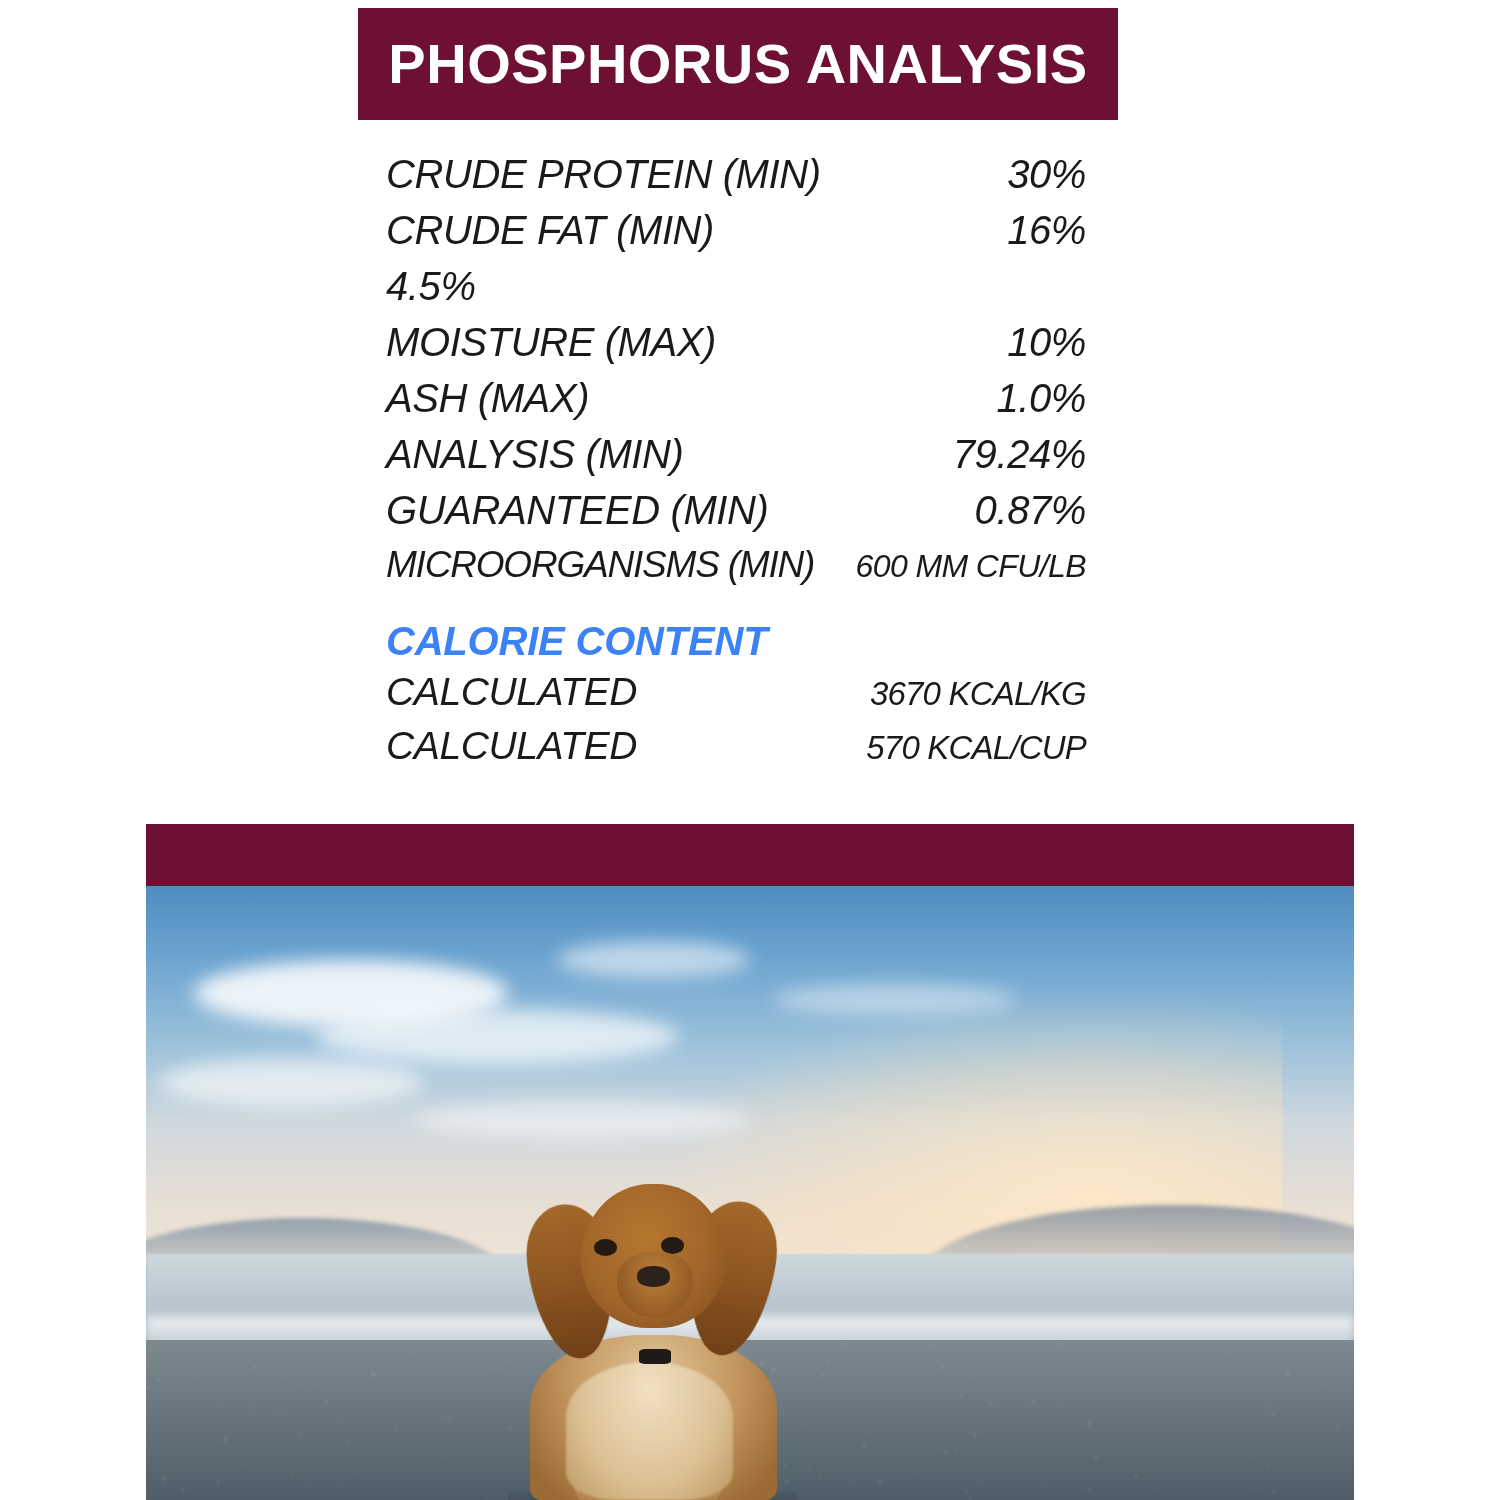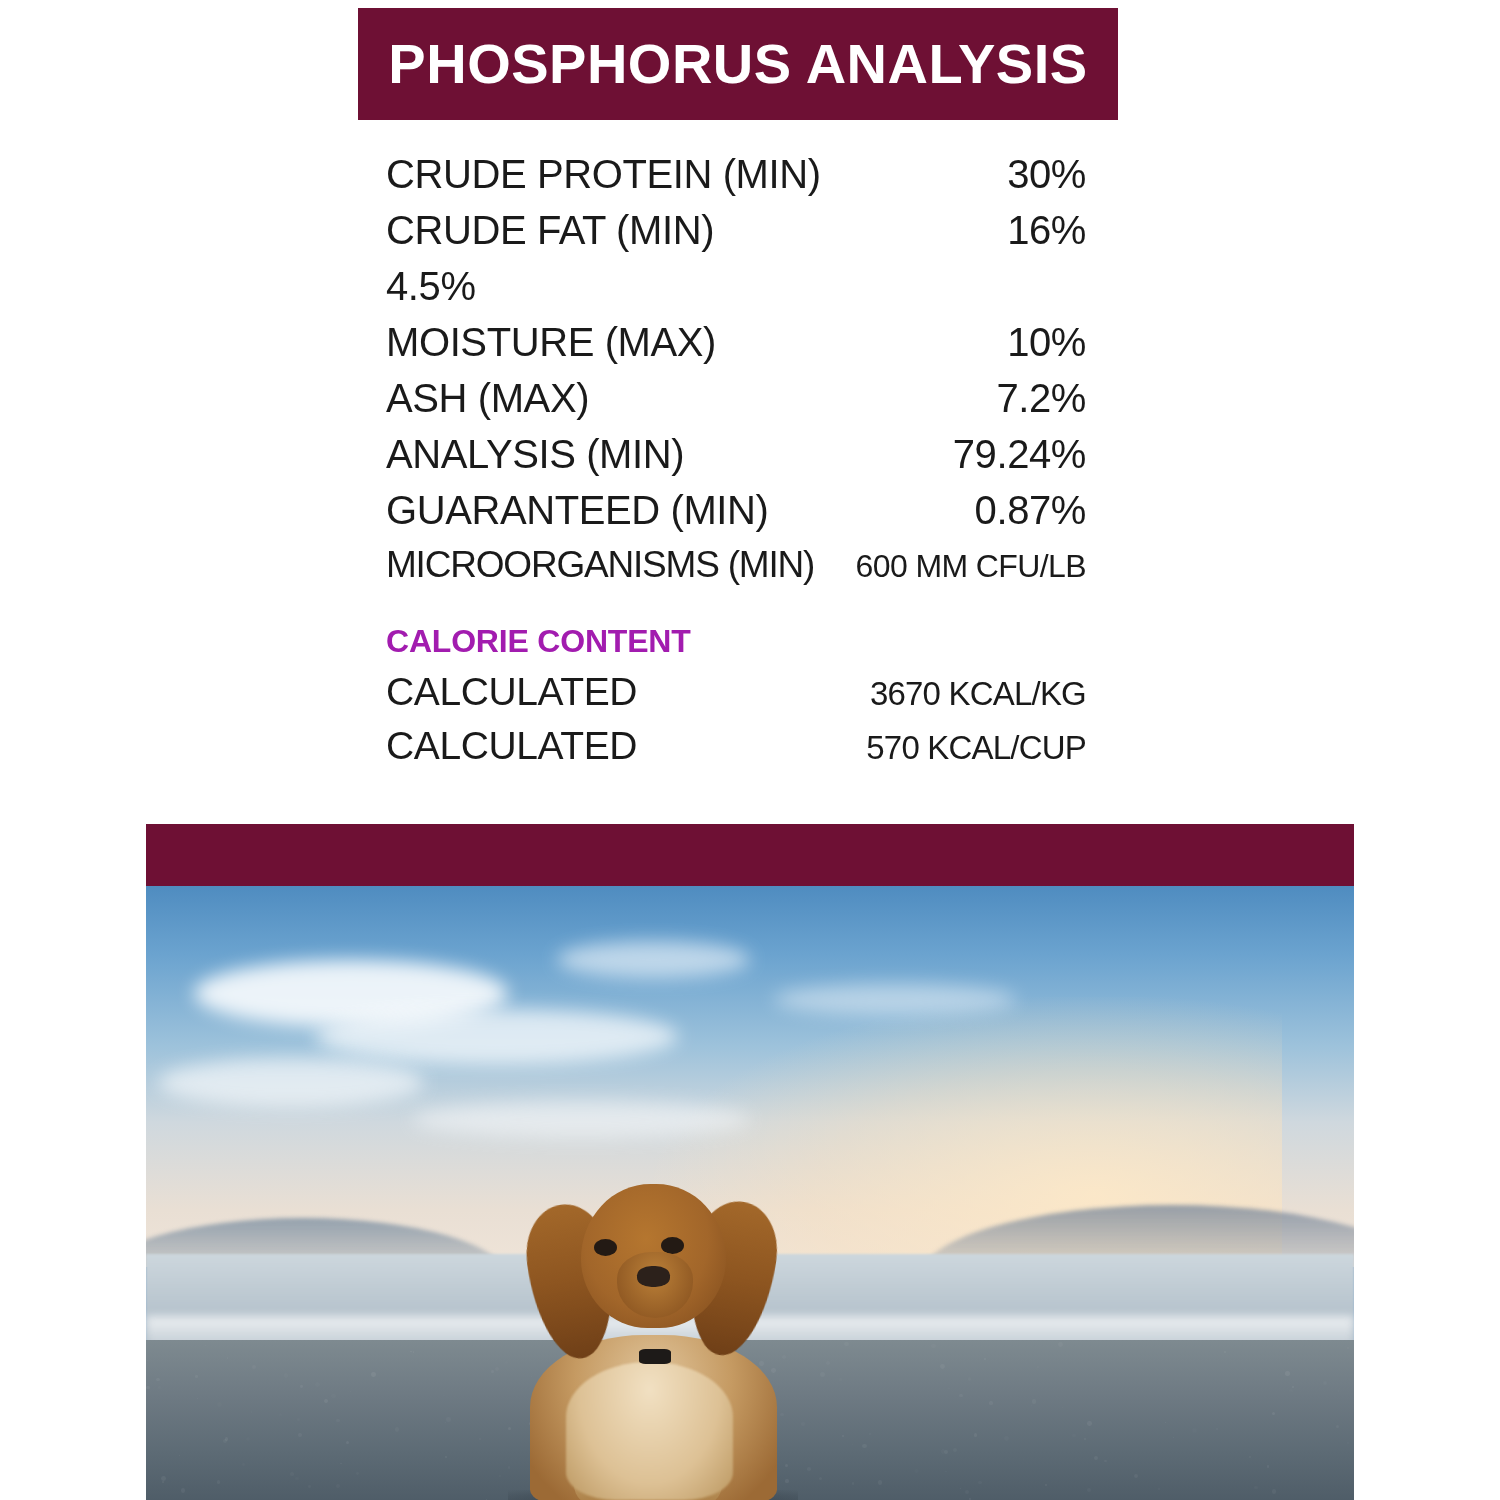--- a/index.html
+++ b/index.html
@@ -42,20 +42,21 @@
     line-height: 1;
     white-space: nowrap;
   }
 
   
   .analysis {
     position: absolute;
     left: 386px;
     top: 152px;
     width: 700px;
+    font-style: italic;
   }
   .row {
     display: flex;
     align-items: baseline;
     justify-content: space-between;
     height: 56px;
   }
   .row .label {
     font-size: 40px;
     color: #1a1a1a;
@@ -72,23 +73,23 @@
   .row.small-value .value {
     font-size: 32px;
     letter-spacing: -0.6px;
   }
   .row.micro .label {
     font-size: 37px;
     letter-spacing: -1.2px;
   }
 
   .section-heading {
-    font-size: 32px;
+    font-size: 40px;
     font-weight: bold;
-    color: #a21caf;
+    color: #3b82f6;
     letter-spacing: -0.2px;
     margin-top: 14px;
     margin-bottom: 2px;
     height: 54px;
     line-height: 54px;
   }
 
   .calorie-row {
     display: flex;
     align-items: baseline;
@@ -348,21 +349,21 @@
       <span class="value">4.5%</span>
     </div>
 
     <div class="row">
       <span class="label">MOISTURE (MAX)</span>
       <span class="value">10%</span>
     </div>
 
     <div class="row">
       <span class="label">ASH (MAX)</span>
-      <span class="value">7.2%</span>
+      <span class="value">1.0%</span>
     </div>
 
     <div class="row">
       <span class="label">ANALYSIS (MIN)</span>
       <span class="value">79.24%</span>
     </div>
 
     <div class="row">
       <span class="label">GUARANTEED (MIN)</span>
       <span class="value">0.87%</span>

